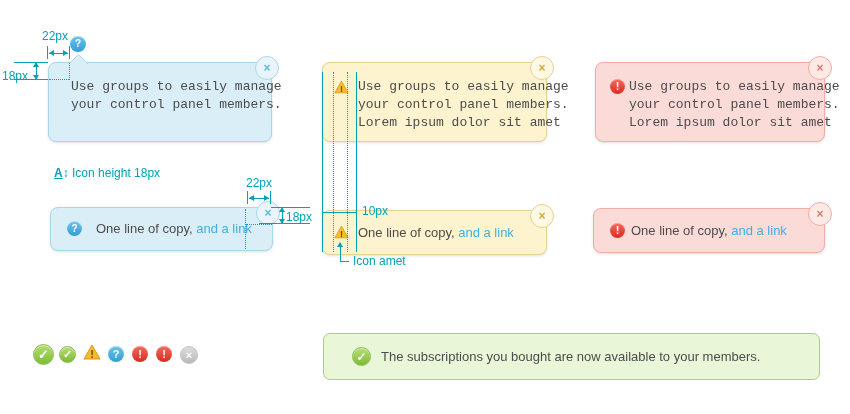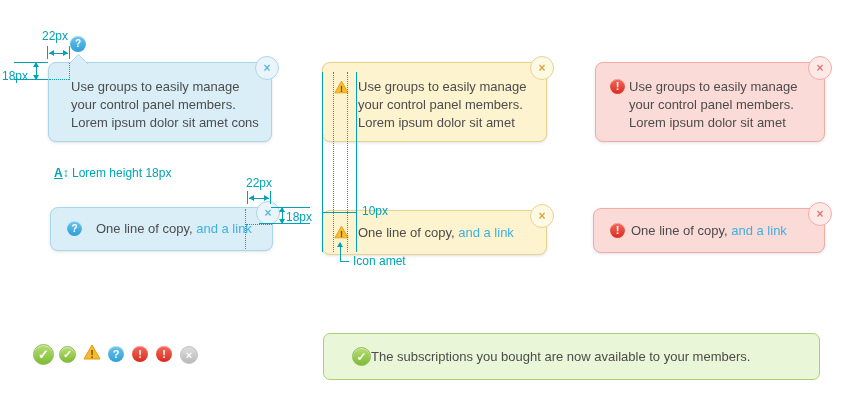--- a/index.html
+++ b/index.html
@@ -12,21 +12,21 @@
   
   .box{
     position:absolute;border:1px solid;border-radius:8px;z-index:1;
     box-shadow:0 1px 3px rgba(120,120,120,.22);
   }
   .box.info{background:var(--info_bg);border-color:var(--info_border);}
   .box.warning{background:var(--warning_bg);border-color:var(--warning_border);}
   .box.error{background:var(--error_bg);border-color:var(--error_border);}
   .box.success{background:var(--success_bg);border-color:var(--success_border);box-shadow:none;}
   .lines{position:absolute;white-space:nowrap;}
-  .lines div{height:18px;}
+  .lines div{height:18px;font-family:Liberation Mono, monospace;}
   .oneline{position:absolute;top:0;bottom:0;display:flex;align-items:center;white-space:nowrap;}
   .link{color:var(--link);cursor:pointer;}
   
   .bump{
     position:absolute;top:-7px;right:-8px;width:22px;height:22px;border-radius:50%;
     border:1px solid;display:flex;align-items:center;justify-content:center;
     font-size:12px;font-weight:bold;cursor:pointer;line-height:1;
   }
   .info .bump{background:var(--info_bump);border-color:var(--info_border);color:var(--info_close);}
   .warning .bump{background:var(--warning_bump);border-color:var(--warning_border);color:var(--warning_close);}
@@ -73,21 +73,20 @@
     </svg>
     <div class="ico q" style="left:21px;top:-27px;width:16px;height:16px;font-size:10px;">
       <span>?</span>
     </div>
     <div class="bump">
       <span>×</span>
     </div>
     <div class="lines" style="left:22px;top:15px;">
       <div>Use groups to easily manage</div>
       <div>your control panel members.</div>
-      <div>Lorem ipsum dolor sit amet cons</div>
     </div>
   </div>
 
   <div class="box warning" style="left:322px;top:62px;width:223px;height:78px;">
     <svg class="tri" style="left:11px;top:17px;" width="15" height="14" viewBox="0 0 18 16">
       <path d="M9 1 L17 15 H1 Z" fill="#F9BB2D" stroke="#DE9B10" stroke-linejoin="round"></path>
       <text x="9" y="13.5" text-anchor="middle" font-size="11" font-weight="bold" fill="#6E5200">!</text>
     </svg>
     <div class="bump">
       <span>×</span>
@@ -147,21 +146,21 @@
     </div>
     <div class="oneline" style="left:37px;">
       <span>One line of copy,</span>&nbsp;<span class="link">and a link</span>
     </div>
   </div>
 
   <div class="box success" style="left:323px;top:333px;width:495px;height:45px;border-radius:7px;">
     <div class="ico ok" style="left:28px;top:13px;width:17px;height:17px;font-size:12px;">
       <span>✓</span>
     </div>
-    <div class="oneline" style="left:47px;justify-content:center;">
+    <div class="oneline" style="left:57px;justify-content:center;">
       <span>The subscriptions you bought are now available to your members.</span>
     </div>
   </div>
 
   <div class="ico ok" style="left:33px;top:344px;width:19px;height:19px;font-size:13px;">
       <span>✓</span>
     </div>
   <div class="ico ok" style="left:59px;top:346px;width:15px;height:15px;font-size:11px;">
       <span>✓</span>
     </div>
@@ -190,21 +189,21 @@
       </div>
     <div class="ann" style="left:2px;top:70px;">18px</div>
     <div class="sol-h" style="left:14px;top:62px;width:34px;"></div>
     <div class="sol-h" style="left:14px;top:79px;width:34px;"></div>
     <div class="varr" style="left:36px;top:63px;height:16px;"></div>
     <div class="dot-v" style="left:69px;top:63px;height:17px;"></div>
     <div class="dot-h" style="left:49px;top:79px;width:20px;"></div>
 
     <div class="ann lh-ico" style="left:54px;top:167px;">
       <u>A</u><span>↕</span>
-      <span>Lorem height 18px</span>
+      <span>Icon height 18px</span>
     </div>
 
     <div class="ann" style="left:246px;top:177px;">22px</div>
     <div class="mh" style="left:247px;top:191px;width:22px;height:13px;">
         <span class="ln"></span>
       </div>
     <div class="dot-v" style="left:245px;top:209px;height:40px;"></div>
     <div class="dot-h" style="left:246px;top:224px;width:26px;"></div>
     <div class="sol-h" style="left:271px;top:207px;width:39px;"></div>
     <div class="sol-h" style="left:259px;top:223px;width:51px;"></div>

